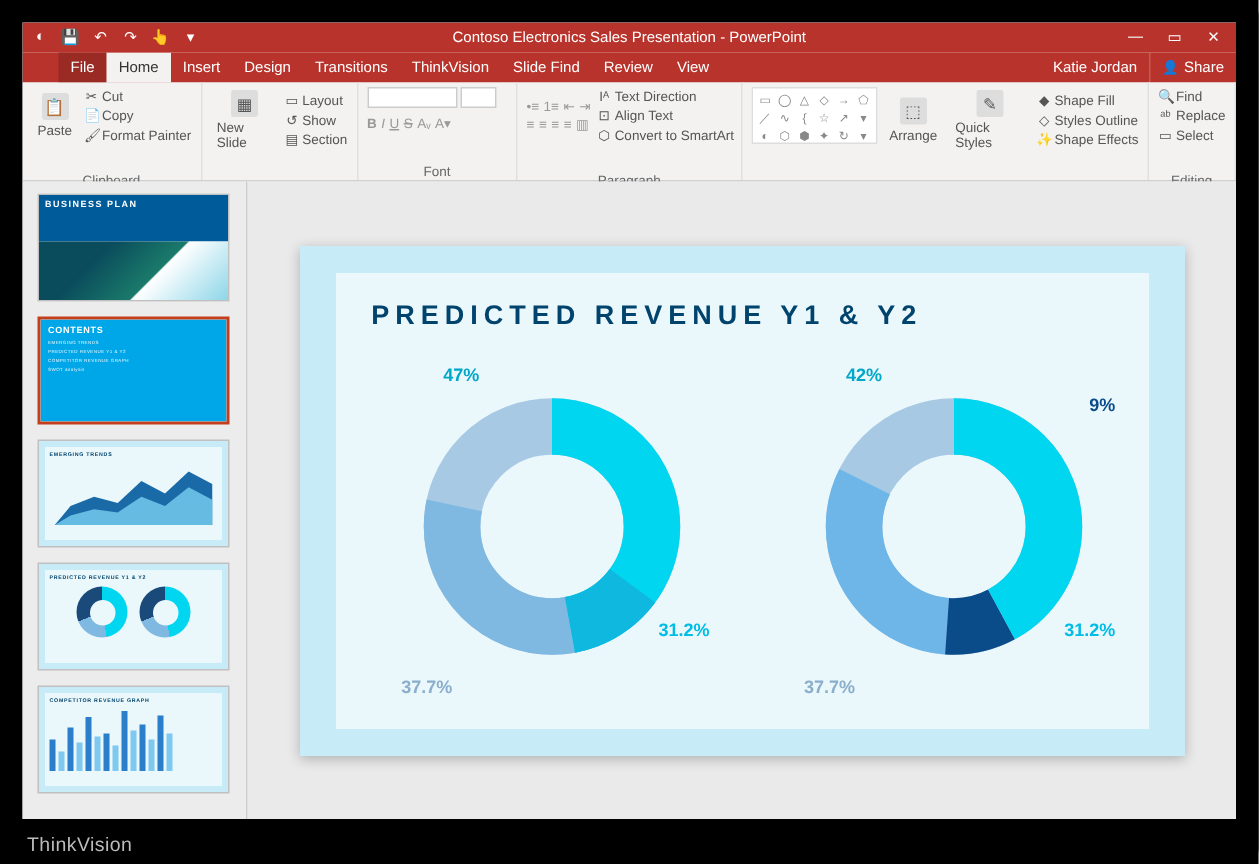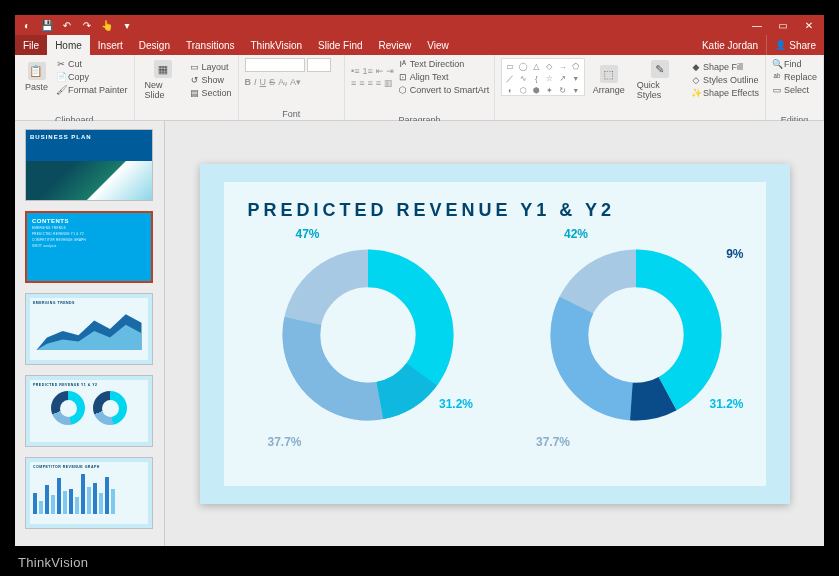--- a/index.html
+++ b/index.html
@@ -47,20 +47,21 @@
 .titlebar-right { margin-left: auto; display: flex; gap: 12px; padding-right: 8px; }
 .win-btn { width: 14px; text-align: center; cursor: pointer; }
 
 
 .ribbon-tabs {
   background: #b7332b;
   color: #fff;
   height: 20px;
   display: flex; align-items: stretch;
   font-size: 10px;
+  padding-left: 24px;
 }
 .rtab { padding: 0 8px; display: flex; align-items: center; cursor: pointer; }
 .rtab.file { background: #9a2a24; }
 .rtab.active { background: #f3f2f1; color: #333; }
 .ribbon-tabs .tell { margin-left: 6px; color: #e8c0bc; font-style: italic; display: flex; align-items:center; gap:3px;}
 .ribbon-tabs .tell::before { content: "💡"; font-size: 9px; font-style: normal; }
 .ribbon-tabs .spacer { flex: 1; }
 .ribbon-tabs .user { padding: 0 8px; display: flex; align-items: center; }
 .ribbon-tabs .share { padding: 0 8px; display: flex; align-items: center; border-left: 1px solid rgba(255,255,255,0.2); gap:3px; }
 .ribbon-tabs .share::before { content:"👤"; font-size:9px; }
@@ -123,21 +124,21 @@
   padding: 18px 24px;
   position: relative;
 }
 .slide-inner { background:#eaf7fb; width:100%; height:100%; padding:18px 24px 10px 24px; }
 .slide-title {
   color: #00446e;
   font-size: 18px;
   font-weight: 700;
   letter-spacing: 4px;
 }
-.charts-row { display:flex; gap:43px; justify-content:center; margin-top:4px; }
+.charts-row { display:flex; gap:43px; justify-content:center; margin-top:20px; }
 .donut-wrap { position:relative; width: 240px; height: 240px; }
 .donut { position:absolute; top:22px; left:32px; }
 .dlabel { position:absolute; font-size:12px; font-weight:700; }
 
 
 .th-title-bar { background:#005b9a; width:100%;height:44%;padding:4px; color:#fff;}
 .th-title-bar .tt { font-size:6px; font-weight:700; letter-spacing:1px;}
 .th-photo { width:100%;height:56%; background:linear-gradient(135deg,#0a4c5c 30%,#1a7a6a 60%,#fff 61%,#8dd6e8 100%);}
 .th-contents { background:#00a7e8; width:100%;height:100%;padding:5px;color:#fff;}
 .th-contents .tt{font-size:6px;font-weight:700;letter-spacing:0.5px;}
@@ -160,20 +161,21 @@
 
   <div class="titlebar">
     <div class="titlebar-left">
       <span>◐</span>
       <span>💾</span>
       <span>↶</span>
       <span>↷</span>
       <span>👆</span>
       <span>▾</span>
     </div>
+    <div class="titlebar-center">Contoso Electronics Sales Presentation - PowerPoint</div>
     <div class="titlebar-right">
       <span class="win-btn">—</span>
       <span class="win-btn">▭</span>
       <span class="win-btn">✕</span>
     </div>
   </div>
 
   <div class="ribbon-tabs">
     <div class="rtab file">File</div>
     <div class="rtab active">Home</div>

